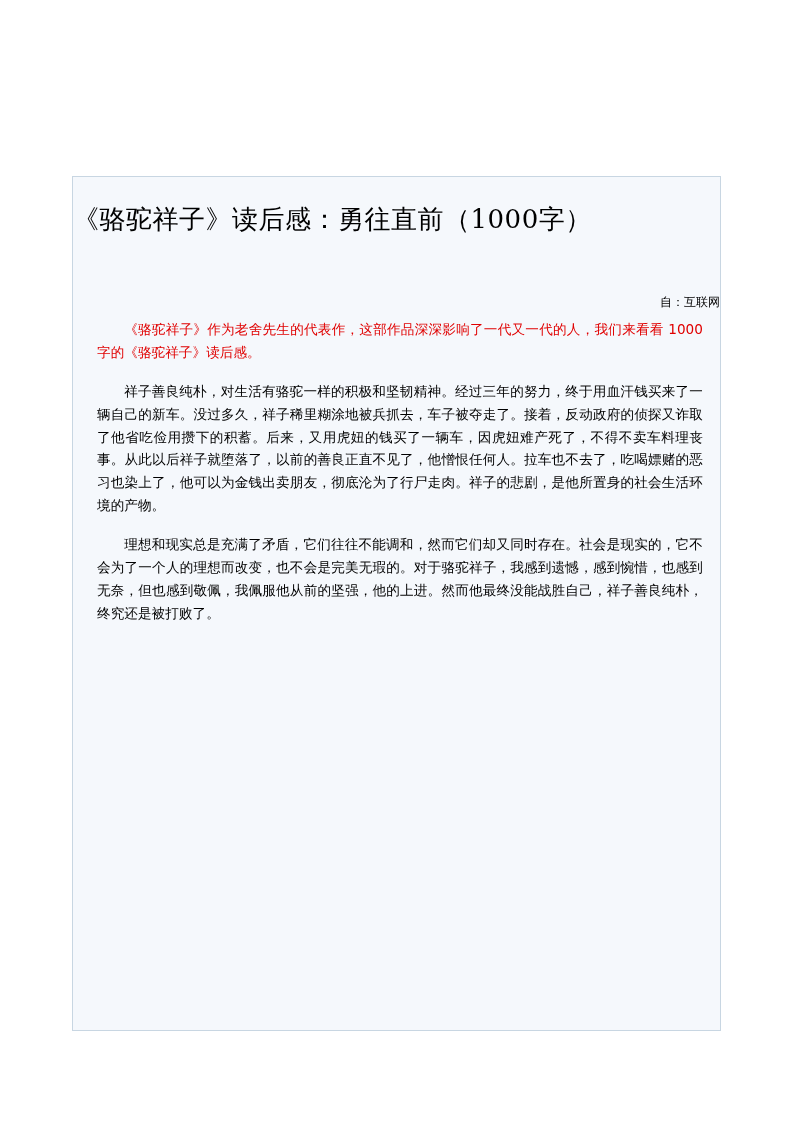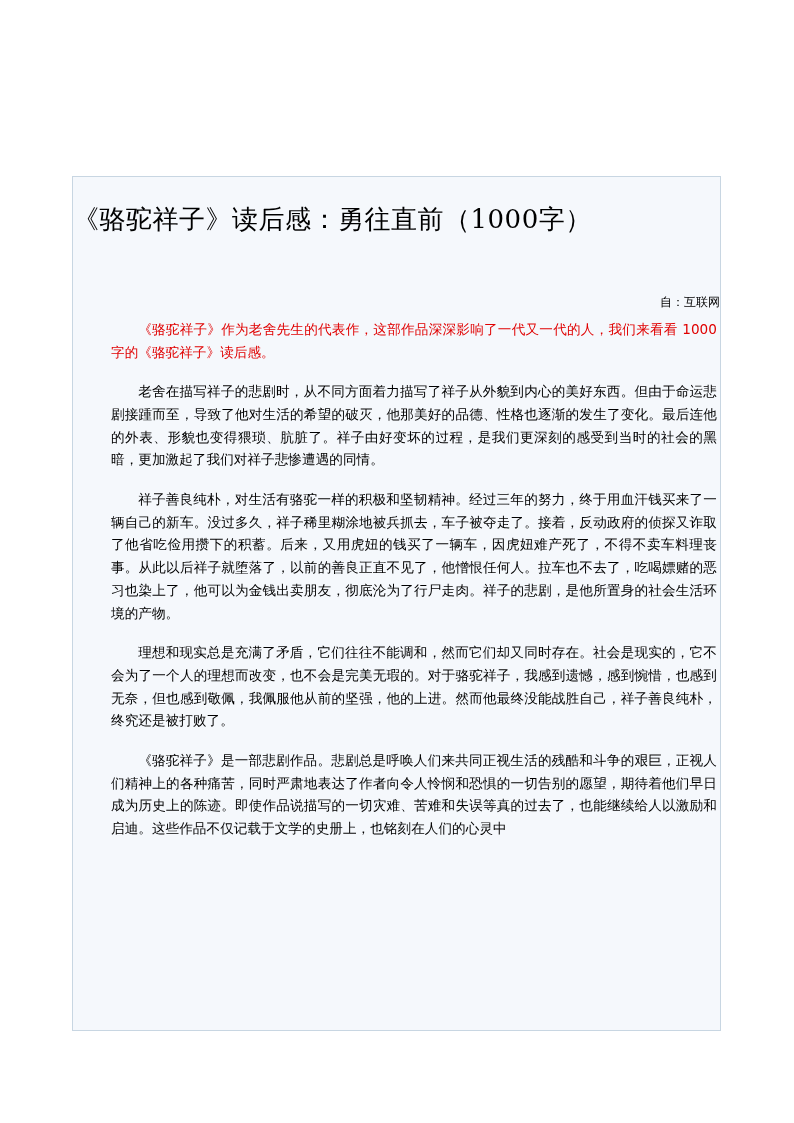--- a/index.html
+++ b/index.html
@@ -40,21 +40,21 @@
       left: 0;
       right: 0;
       top: 84px;
       text-align: right;
       font-size: 12px;
       line-height: 18px;
       margin-top: 32px;
     }
     .body {
       position: absolute;
-      left: 38px;
+      left: 24px;
       width: 606px;
       top: 141px;
     }
     .para {
       margin: 0 0 16.5px 0;
       font-size: 13.6px;
       line-height: 22.8px;
       text-indent: 2em;
       text-align: justify;
       letter-spacing: 0.05px;
@@ -64,18 +64,16 @@
     }
   </style>
 </head>
 <body>
 
 <div class="article-box">
   <div class="title">《骆驼祥子》读后感：勇往直前（1000字）</div>
   <div class="source">自：互联网</div>
   <div class="body">
     <p class="para intro">《骆驼祥子》作为老舍先生的代表作，这部作品深深影响了一代又一代的人，我们来看看 1000 字的《骆驼祥子》读后感。</p>
-    <p class="para">老舍在描写祥子的悲剧时，从不同方面着力描写了祥子从外貌到内心的美好东西。但由于命运悲剧接踵而至，导致了他对生活的希望的破灭，他那美好的品德、性格也逐渐的发生了变化。最后连他的外表、形貌也变得猥琐、肮脏了。祥子由好变坏的过程，是我们更深刻的感受到当时的社会的黑暗，更加激起了我们对祥子悲惨遭遇的同情。</p>
     <p class="para">祥子善良纯朴，对生活有骆驼一样的积极和坚韧精神。经过三年的努力，终于用血汗钱买来了一辆自己的新车。没过多久，祥子稀里糊涂地被兵抓去，车子被夺走了。接着，反动政府的侦探又诈取了他省吃俭用攒下的积蓄。后来，又用虎妞的钱买了一辆车，因虎妞难产死了，不得不卖车料理丧事。从此以后祥子就堕落了，以前的善良正直不见了，他憎恨任何人。拉车也不去了，吃喝嫖赌的恶习也染上了，他可以为金钱出卖朋友，彻底沦为了行尸走肉。祥子的悲剧，是他所置身的社会生活环境的产物。</p>
     <p class="para">理想和现实总是充满了矛盾，它们往往不能调和，然而它们却又同时存在。社会是现实的，它不会为了一个人的理想而改变，也不会是完美无瑕的。对于骆驼祥子，我感到遗憾，感到惋惜，也感到无奈，但也感到敬佩，我佩服他从前的坚强，他的上进。然而他最终没能战胜自己，祥子善良纯朴，终究还是被打败了。</p>
-    <p class="para">《骆驼祥子》是一部悲剧作品。悲剧总是呼唤人们来共同正视生活的残酷和斗争的艰巨，正视人们精神上的各种痛苦，同时严肃地表达了作者向令人怜悯和恐惧的一切告别的愿望，期待着他们早日成为历史上的陈迹。即使作品说描写的一切灾难、苦难和失误等真的过去了，也能继续给人以激励和启迪。这些作品不仅记载于文学的史册上，也铭刻在人们的心灵中</p>
   </div>
 </div>
 
 </body></html>

